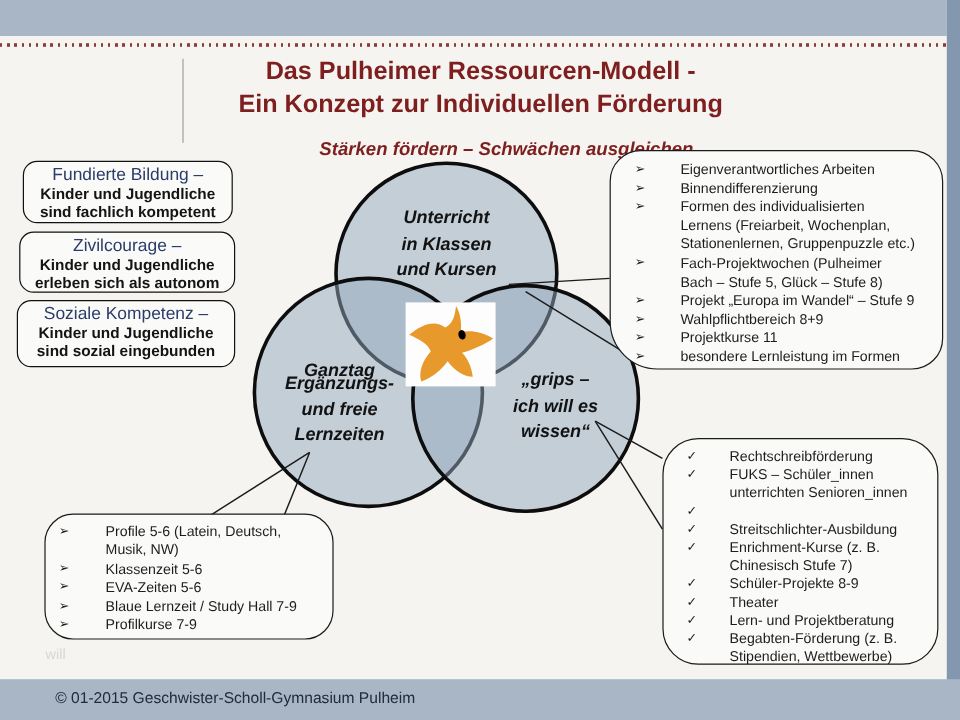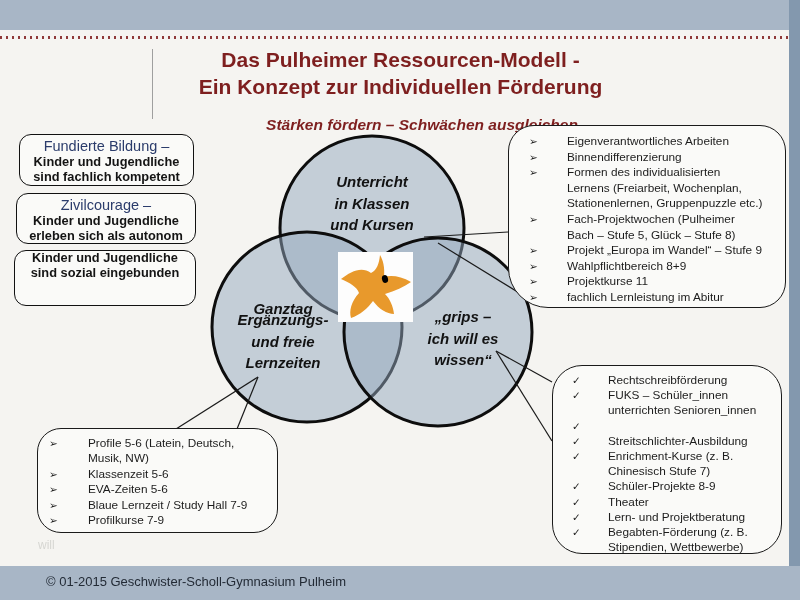--- a/index.html
+++ b/index.html
@@ -108,20 +108,21 @@
     <div class="sb-h">Fundierte Bildung –</div>
     <div class="sb-b">Kinder und Jugendliche
 sind fachlich kompetent</div>
   </div>
   <div class="sidebox sb2">
     <div class="sb-h">Zivilcourage –</div>
     <div class="sb-b">Kinder und Jugendliche
 erleben sich als autonom</div>
   </div>
   <div class="sidebox sb3">
+    <div class="sb-h">Soziale Kompetenz –</div>
     <div class="sb-b">Kinder und Jugendliche
 sind sozial eingebunden</div>
   </div>
 
   <div class="callout rt">
     <div>
         <div class="li-row">
           <span class="li-marker">➢</span>
           <span class="li-text">Eigenverantwortliches Arbeiten</span>
         </div>
@@ -147,21 +148,21 @@
         <div class="li-row">
           <span class="li-marker">➢</span>
           <span class="li-text">Wahlpflichtbereich 8+9</span>
         </div>
         <div class="li-row">
           <span class="li-marker">➢</span>
           <span class="li-text">Projektkurse 11</span>
         </div>
         <div class="li-row">
           <span class="li-marker">➢</span>
-          <span class="li-text">fachlich Lernleistung im Abitur</span>
+          <span class="li-text">besondere Lernleistung im Formen</span>
         </div>
       </div>
   </div>
 
   <div class="callout bl">
     <div>
         <div class="li-row">
           <span class="li-marker">➢</span>
           <span class="li-text">Profile 5-6 (Latein, Deutsch,
 Musik, NW)</span>

